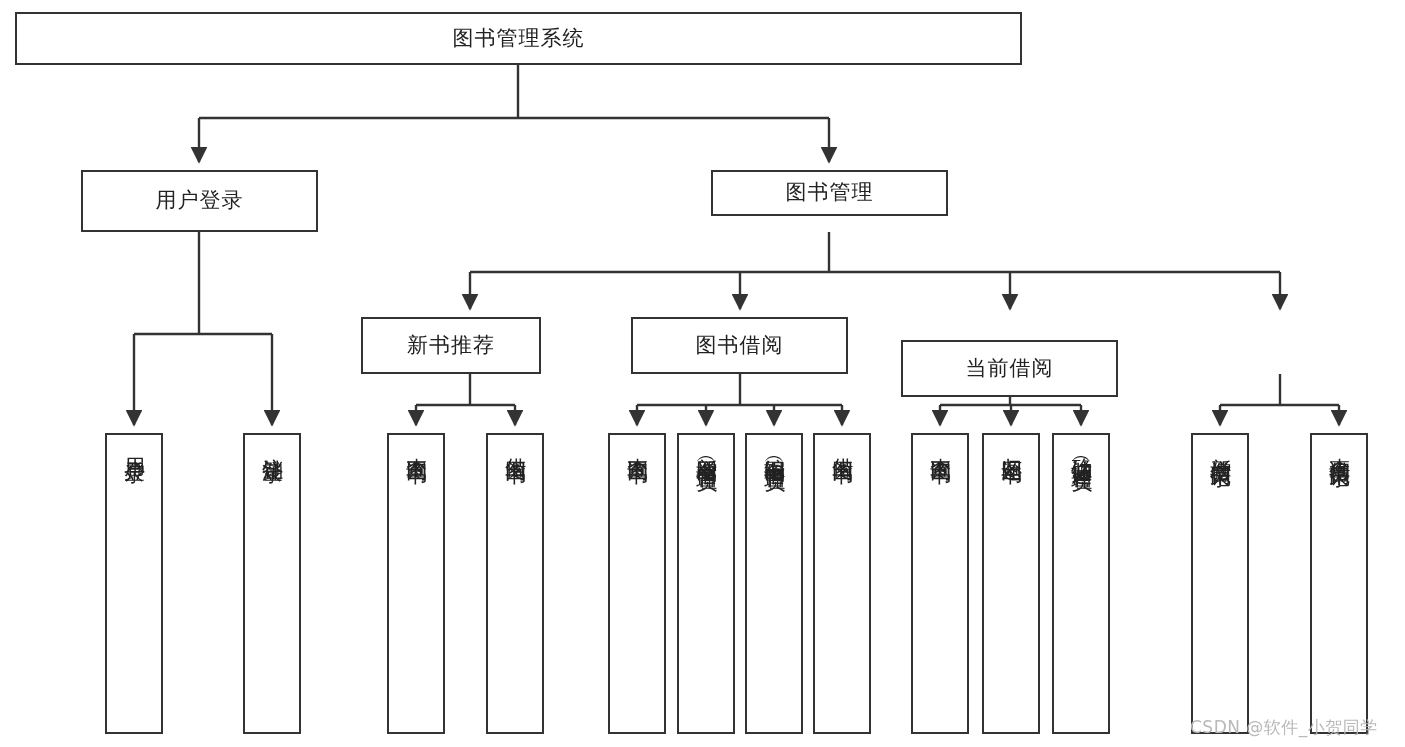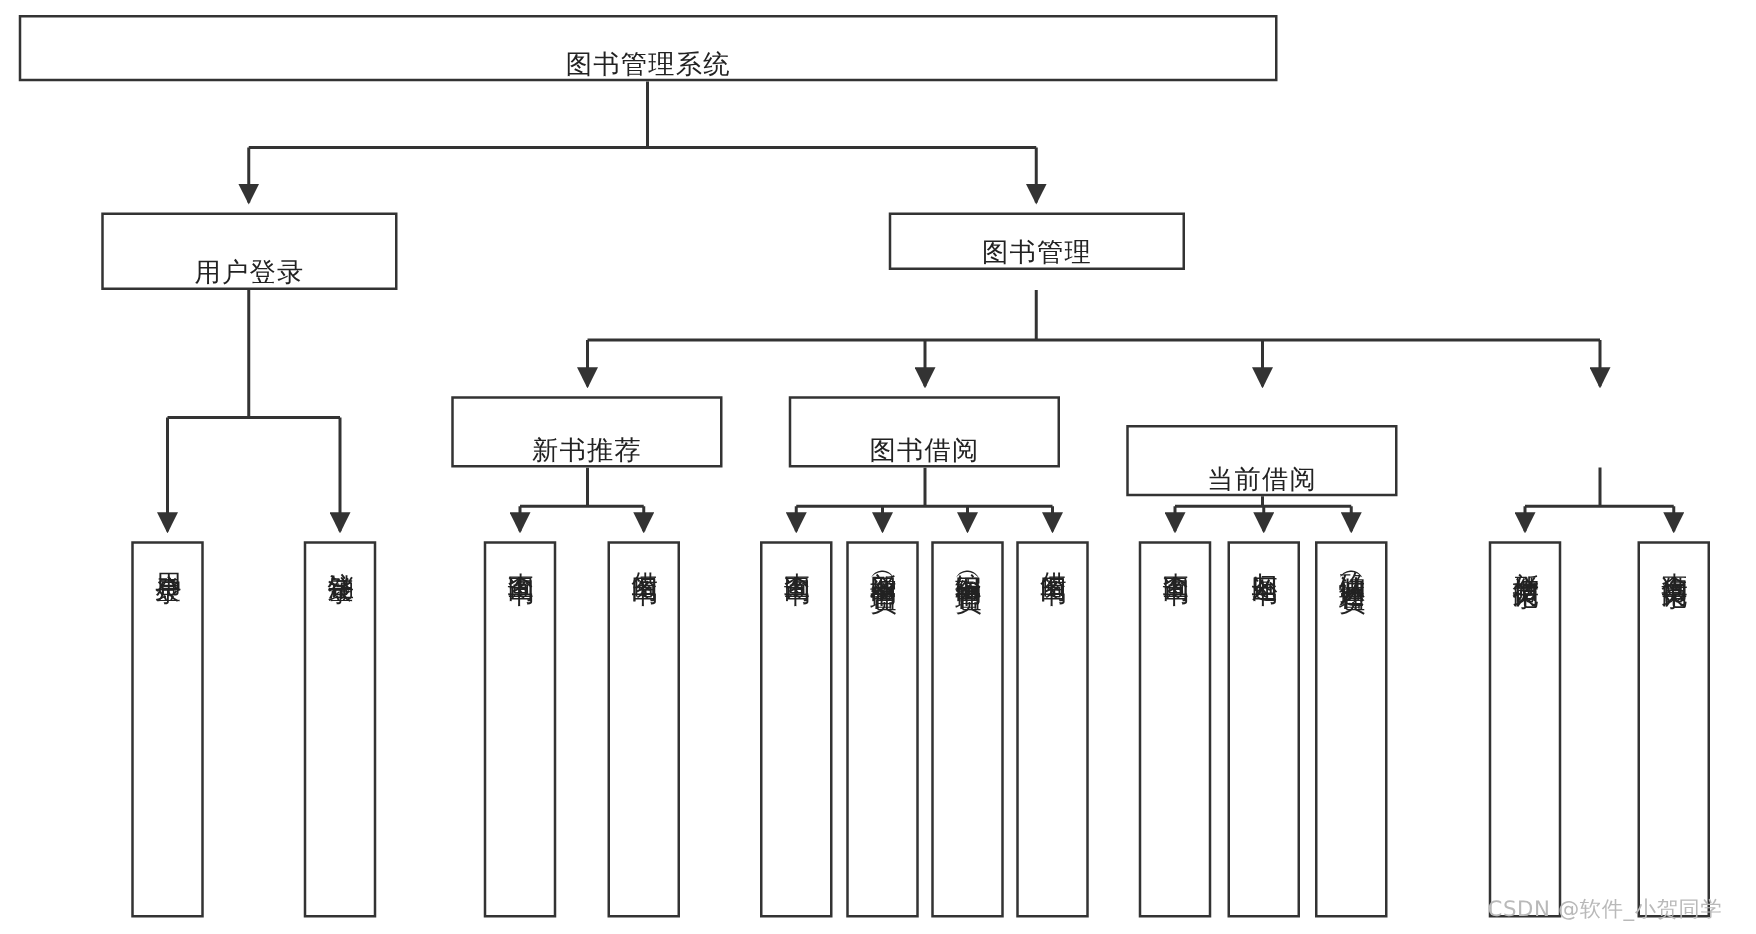--- a/index.html
+++ b/index.html
@@ -24,21 +24,21 @@
     width: 1405px;
     height: 747px;
     pointer-events: none;
   }
   .node {
     position: absolute;
     box-sizing: border-box;
     border: 2px solid #333333;
     background: #ffffff;
     display: flex;
-    align-items: flex-end;
+    align-items: center;
     justify-content: center;
     color: #222222;
   }
   .node-h .label {
     font-size: 21px;
     line-height: 1.1;
     letter-spacing: 1px;
     white-space: nowrap;
   }
   .node-v {
@@ -123,21 +123,21 @@
     <span class="label">图书管理系统</span>
   </div>
 
   <div class="node node-h" style="left: 81px; top: 170px; width: 237px; height: 62px;">
     <span class="label">用户登录</span>
   </div>
   <div class="node node-h" style="left: 711px; top: 170px; width: 237px; height: 46px;">
     <span class="label">图书管理</span>
   </div>
 
-  <div class="node node-h" style="left: 361px; top: 317px; width: 217px; height: 57px;">
+  <div class="node node-h" style="left: 361px; top: 317px; width: 180px; height: 57px;">
     <span class="label">新书推荐</span>
   </div>
   <div class="node node-h" style="left: 631px; top: 317px; width: 217px; height: 57px;">
     <span class="label">图书借阅</span>
   </div>
   <div class="node node-h" style="left: 901px; top: 317px; width: 217px; height: 57px; margin-top: 23px;">
     <span class="label">当前借阅</span>
   </div>
 
   <div class="node node-v" style="left: 105px; top: 433px; width: 58px; height: 301px;">

